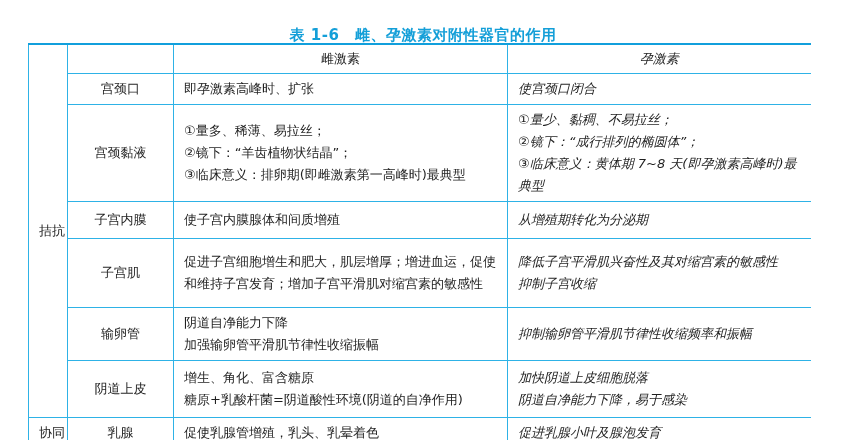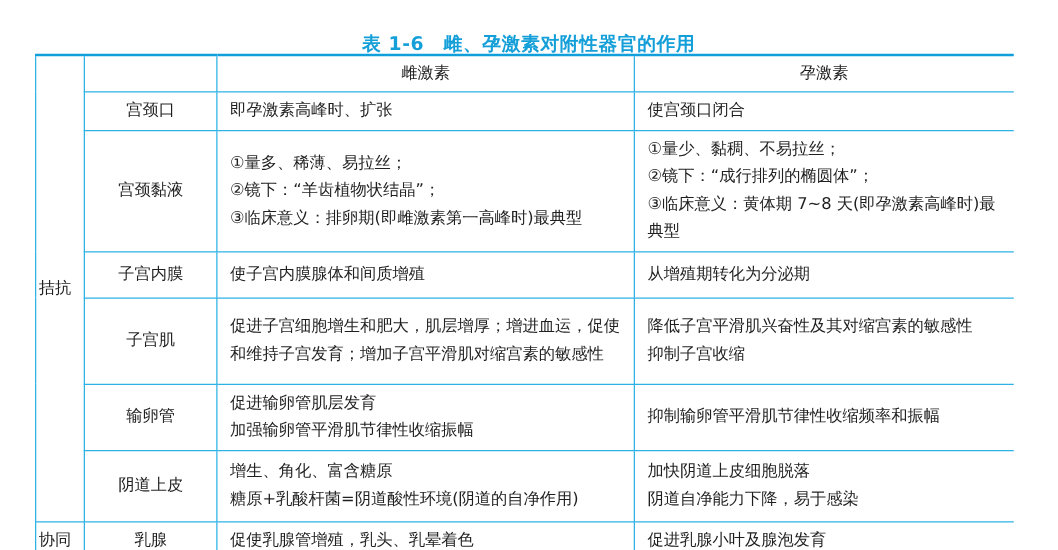--- a/index.html
+++ b/index.html
@@ -36,25 +36,25 @@
     border-collapse:collapse;
     table-layout:fixed;
   }
   td{
     border:1px solid var(--border);
     vertical-align:middle;
     font-size:13px;
     line-height:22px;
     color:var(--ink);
   }
-  td.last-col{border-right:none;}
+  td.last-col{border-right:none;font-style:italic;}
   tr.top-row td{border-top:2px solid var(--border-strong);}
   tr.bottom-row td{border-bottom:2px solid var(--border-strong);}
   td.group-cell{
-    text-align:left;
+    text-align:right;
     padding:0 2px;
   }
   td.organ-cell{
     text-align:center;
     padding:0 4px;
   }
   td.head-cell{
     text-align:center;
     padding:0 4px;
   }
@@ -119,21 +119,21 @@
 
   <tr class="rh-r4">
     <td class="organ-cell">子宫肌</td>
     <td class="text-cell">促进子宫细胞增生和肥大，肌层增厚；增进血运，促使和维持子宫发育；增加子宫平滑肌对缩宫素的敏感性</td>
     <td class="text-cell last-col">降低子宫平滑肌兴奋性及其对缩宫素的敏感性
 抑制子宫收缩</td>
   </tr>
 
   <tr class="rh-r5">
     <td class="organ-cell">输卵管</td>
-    <td class="text-cell">促进输卵管肌层发育
+    <td class="text-cell">阴道自净能力下降
 加强输卵管平滑肌节律性收缩振幅</td>
     <td class="text-cell last-col">抑制输卵管平滑肌节律性收缩频率和振幅</td>
   </tr>
 
   <tr class="rh-r6">
     <td class="organ-cell">阴道上皮</td>
     <td class="text-cell">增生、角化、富含糖原
 糖原+乳酸杆菌=阴道酸性环境(阴道的自净作用)</td>
     <td class="text-cell last-col">加快阴道上皮细胞脱落
 阴道自净能力下降，易于感染</td>

